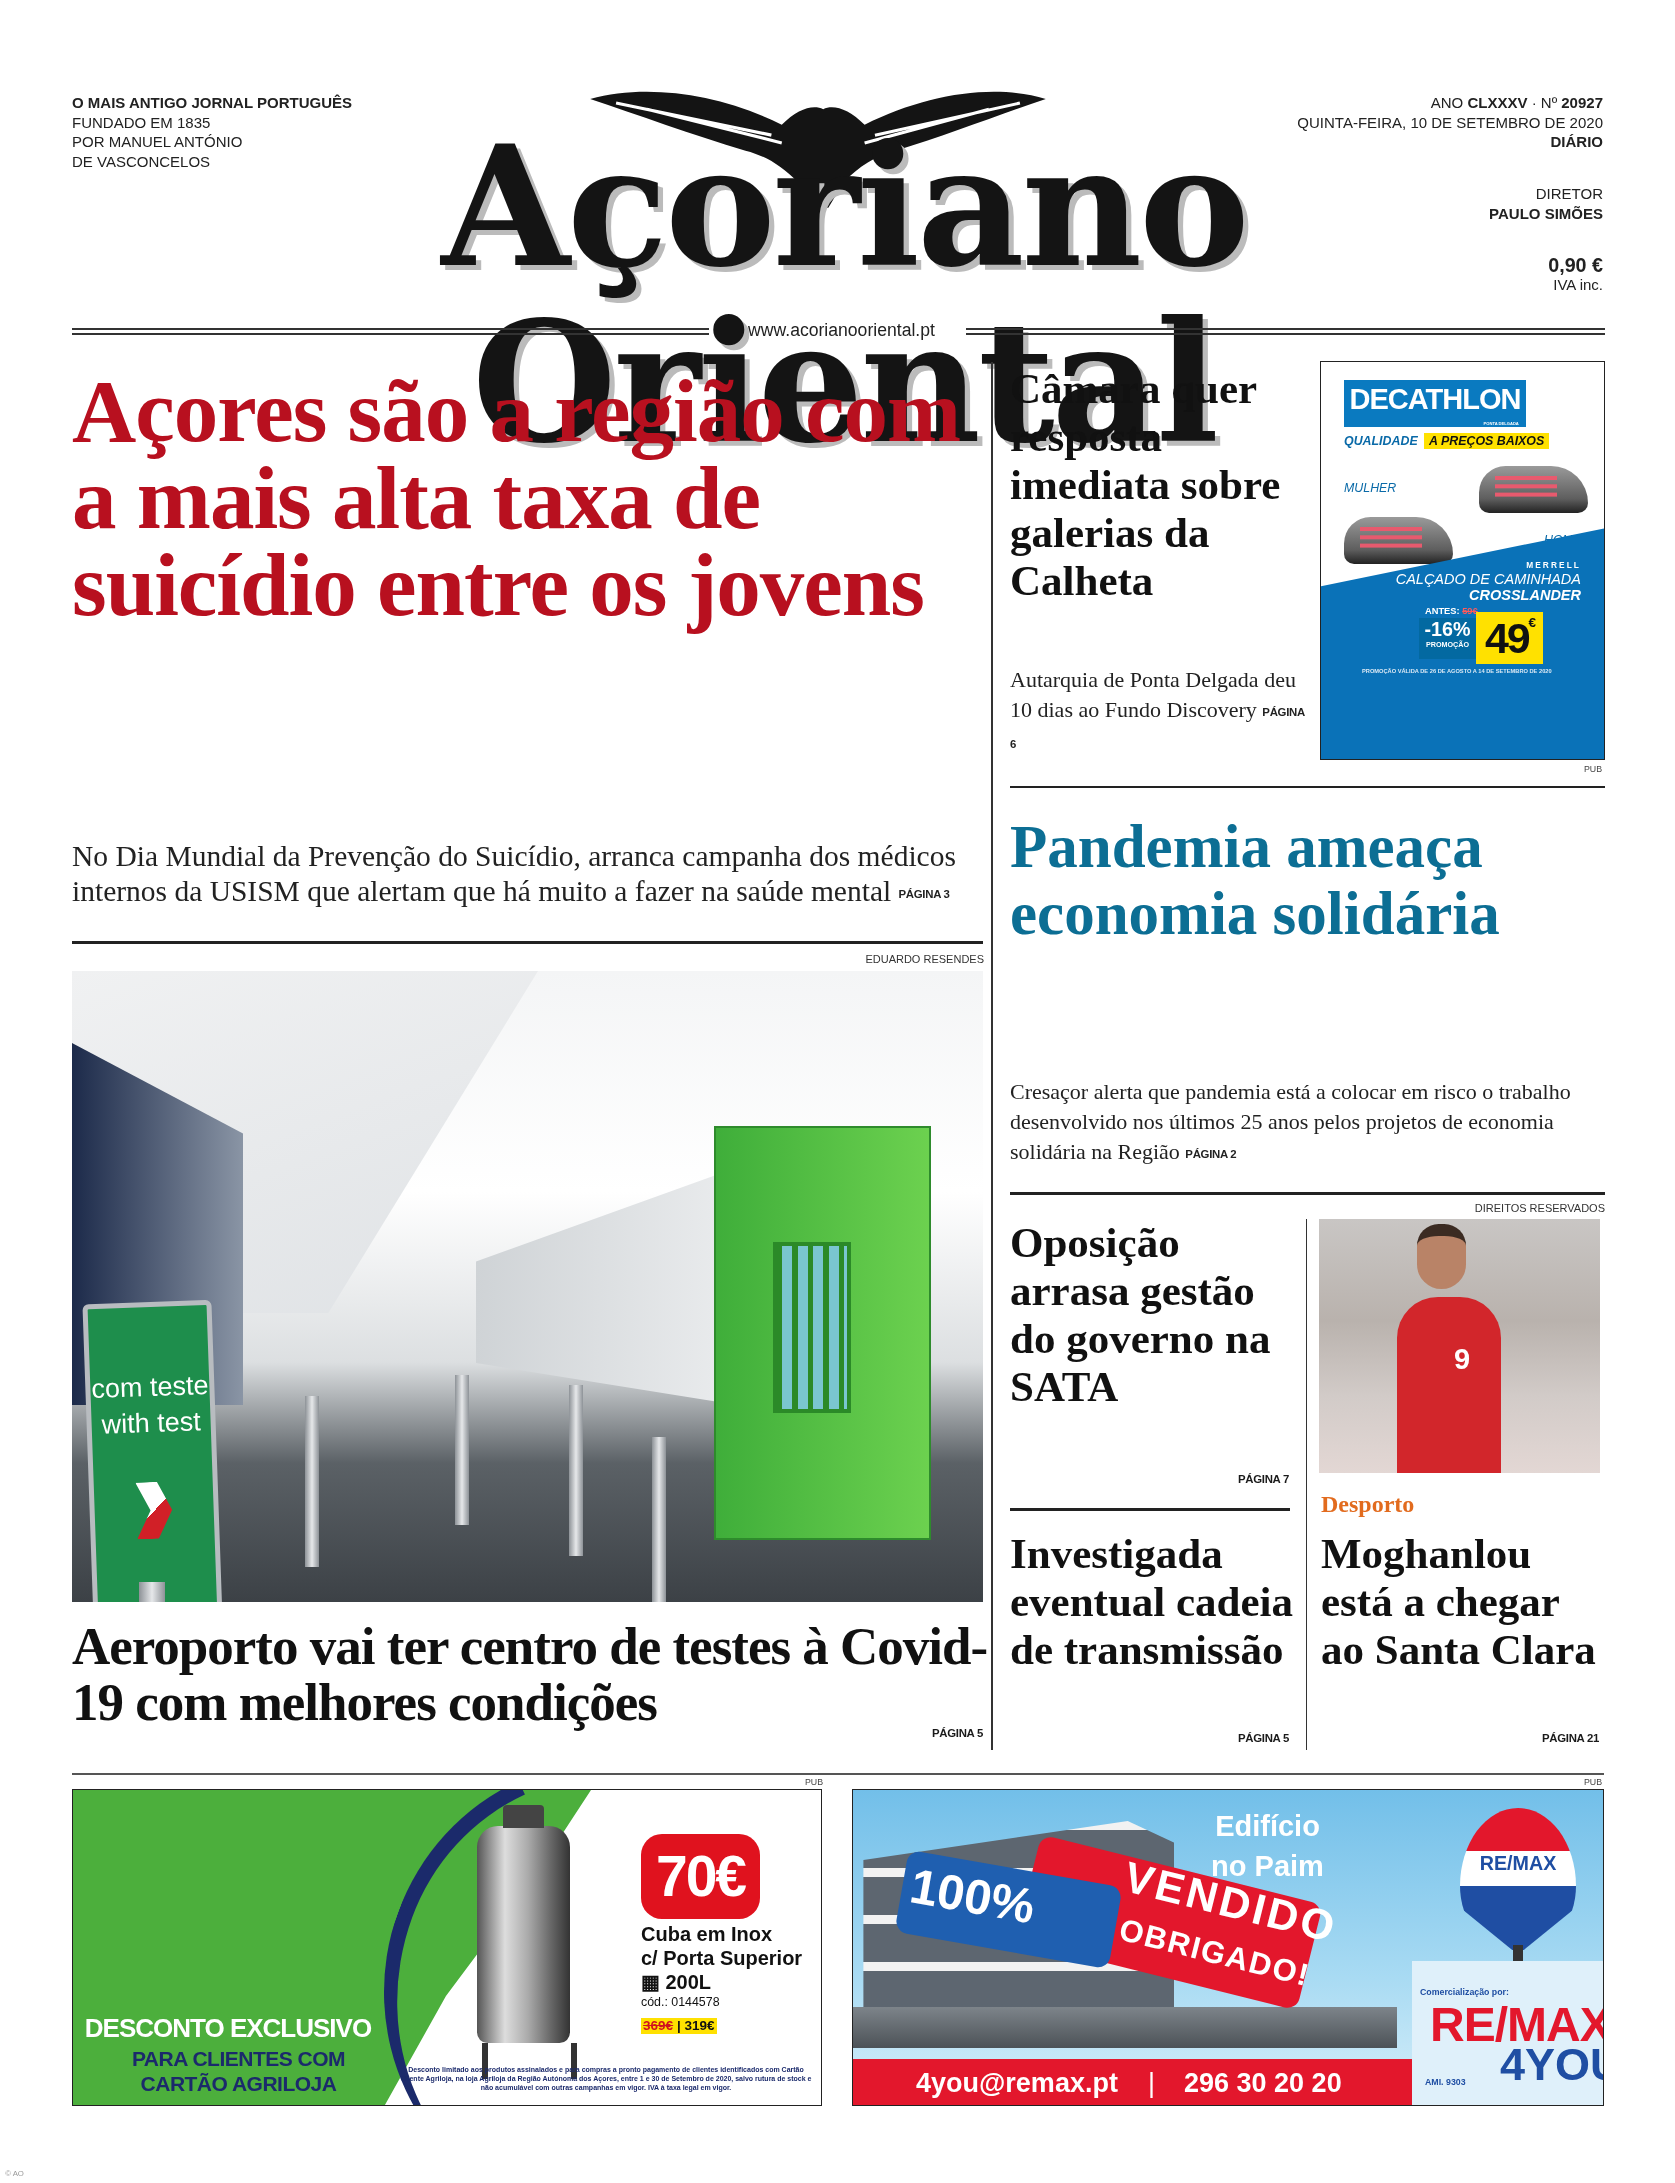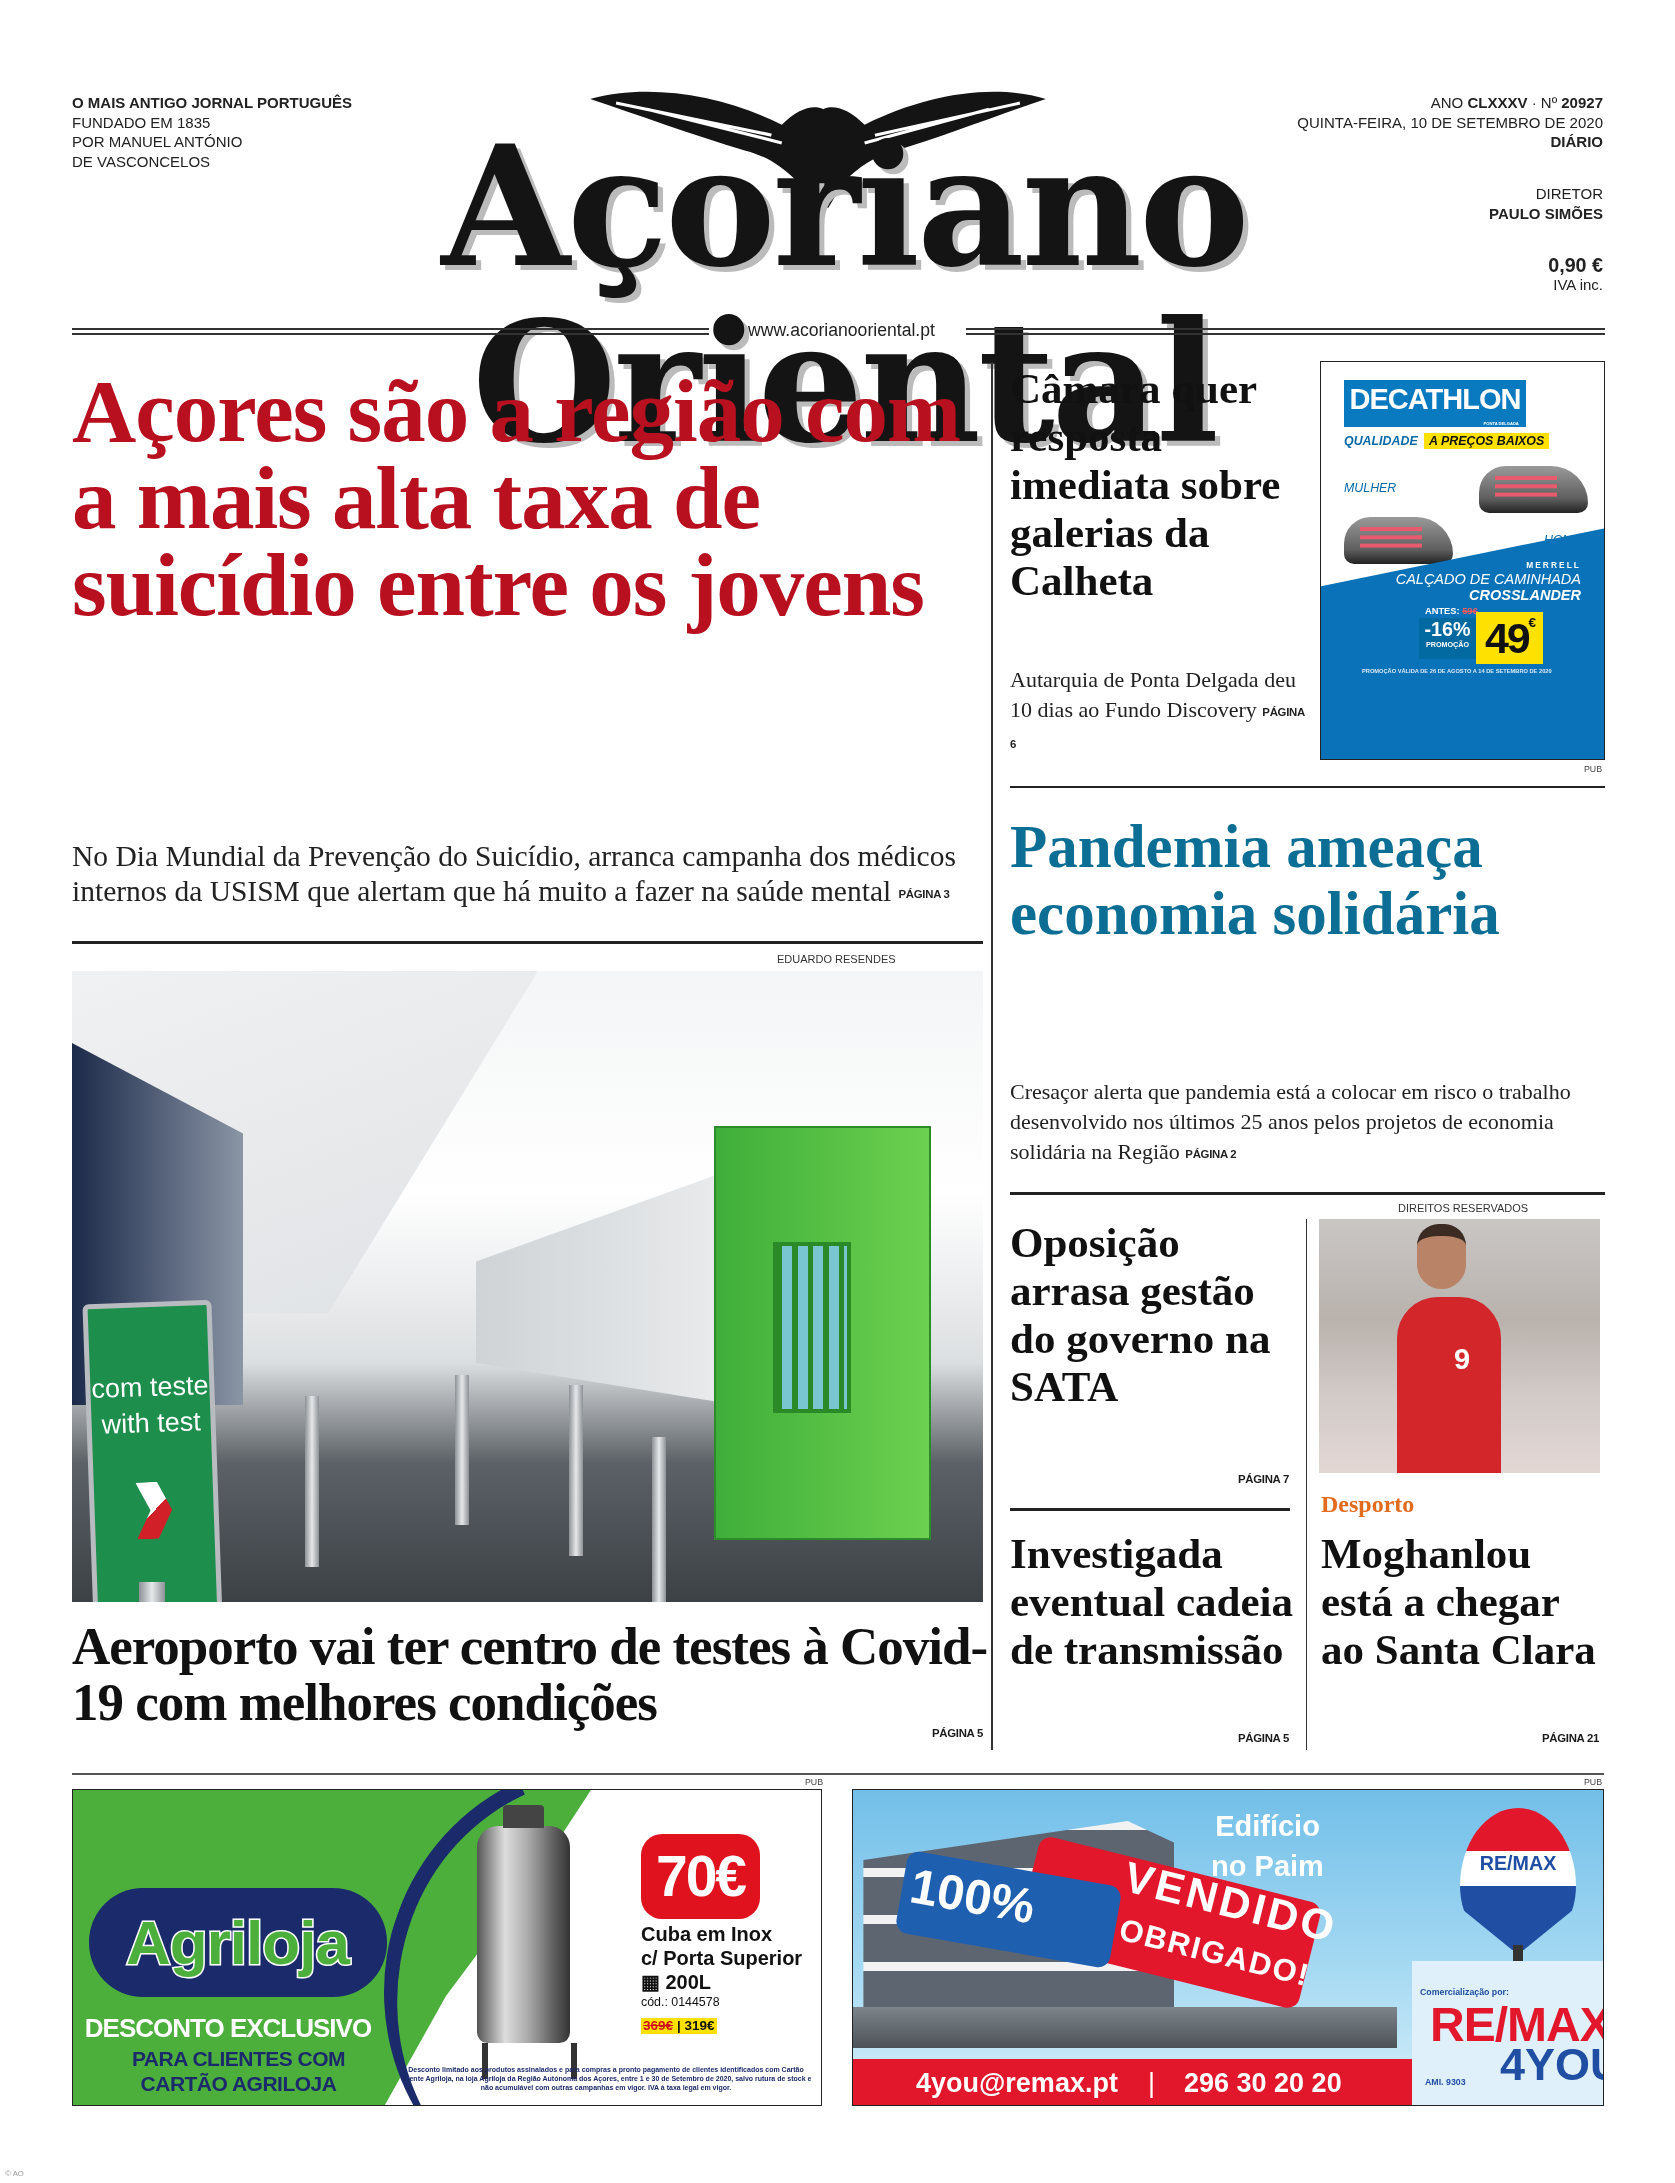--- a/index.html
+++ b/index.html
@@ -17,21 +17,21 @@
   .logo { left: 207px; top: 119px; width: 1274px; height: 176px; font-family: "DejaVu Serif", serif; font-weight: bold; font-size: 166px; letter-spacing: -3.1px; line-height: 176px; color: #141414; text-align: center; text-shadow: 5.2px 5.2px 0 #bbb; }
   .eagle { left: 585px; top: 78px; width: 466px; height: 135px; }
   .rule-double { height: 7.2px; border-top: 2.1px solid #333; border-bottom: 2.1px solid #333; }
   .url { left: 725px; top: 320px; width: 233px; text-align: center; font-size: 17.6px; font-family: "Liberation Sans", sans-serif; color: #222; }
 
   
   .lead-head { left: 72px; top: 368px; width: 911px; font-size: 89px; line-height: 87px; color: #b8101f; font-weight: bold; letter-spacing: -1px; }
   .lead-dek { left: 72px; top: 839px; width: 911px; font-size: 29.5px; line-height: 35px; color: #222; }
   .pg { font-family: "Liberation Sans", sans-serif; font-weight: bold; font-size: 11.4px; letter-spacing: -0.3px; vertical-align: middle; }
   .hr-thick { height: 3.1px; background: #222; }
-  .credit { font-family: "Liberation Sans", sans-serif; font-size: 11px; color: #333; text-align: left; }
+  .credit { font-family: "Liberation Sans", sans-serif; font-size: 11px; color: #333; text-align: right; }
 
   
   .photo { left: 72px; top: 971px; width: 911px; height: 631px; overflow: hidden; background: linear-gradient(180deg,#f4f5f6 0%, #fff 35%, #dcdfe1 62%, #5b6166 78%, #3c4146 100%); }
   .canopy { left: 0; top: 0; width: 466px; height: 342px; background: linear-gradient(160deg,#f0f1f2,#dfe2e5); clip-path: polygon(0 0, 100% 0, 55% 100%, 0 100%); }
   .terminal { left: 0; top: 72px; width: 171px; height: 362px; background: linear-gradient(90deg,#1c2a4a,#8a95a5); clip-path: polygon(0 0,100% 25%,100% 100%,0 100%); }
   .pavilion { left: 404px; top: 160px; width: 362px; height: 290px; background: linear-gradient(90deg,#cfd3d6,#f5f6f7); clip-path: polygon(0 45%,100% 0,100% 100%,0 80%); }
   .greenbox { left: 642px; top: 155px; width: 217px; height: 414px; background: linear-gradient(90deg,#3fae3a,#6cd14f); border: 2.1px solid #2e8b2c; }
   .greenbox .slats { position: absolute; left: 57px; top: 114px; width: 78px; height: 171px; border: 4.1px solid #2b8a28; background: repeating-linear-gradient(90deg,#2b8a28 0 5.2px, #7ac6d0 5.2px 15.5px); }
   .sign { left: 15.5px; top: 331px; width: 129px; height: 321px; background: #1e8e4c; border: 5.2px solid #b8bcc0; border-radius: 6.2px; transform: rotate(-2deg); color: #fff; text-align: center; font-family: "Liberation Sans", sans-serif; font-size: 27px; line-height: 36px; padding-top: 62px; }
   .sign .arrow { margin: 41px auto 0; width: 36px; height: 57px; background: linear-gradient(135deg,#fff 50%, #d12027 50%); clip-path: polygon(0 0,60% 0,100% 50%,60% 100%,0 100%,40% 50%); }
@@ -256,23 +256,20 @@
 <div class="abs r-head" style="left:1321px; top:1530px; width:290px;">Moghanlou está a chegar ao Santa Clara</div>
 <div class="abs" style="left:1501px; top:1732px; width:98px; text-align:right;"><span class="pg">PÁGINA 21</span></div>
 
 <div class="abs" style="left:72px; top:1773px; width:1532px; height:1.6px; background:#555;"></div>
 <div class="abs pub" style="left:805px; top:1777px;">PUB</div>
 <div class="abs pub" style="left:1584px; top:1777px;">PUB</div>
 
 <div class="abs agri">
   <div class="green"></div>
   <div class="arc"></div>
-  <div class="pill">
-      <span>Agriloja</span>
-    </div>
   <div class="excl">DESCONTO EXCLUSIVO</div>
   <div class="cli">
     <div>PARA CLIENTES COM</div>
     <div>CARTÃO AGRILOJA</div>
   </div>
   <div class="tank"></div>
   <div class="price">70€</div>
   <div class="desc">
     <div>Cuba em Inox</div>
     <div>c/ Porta Superior</div>

